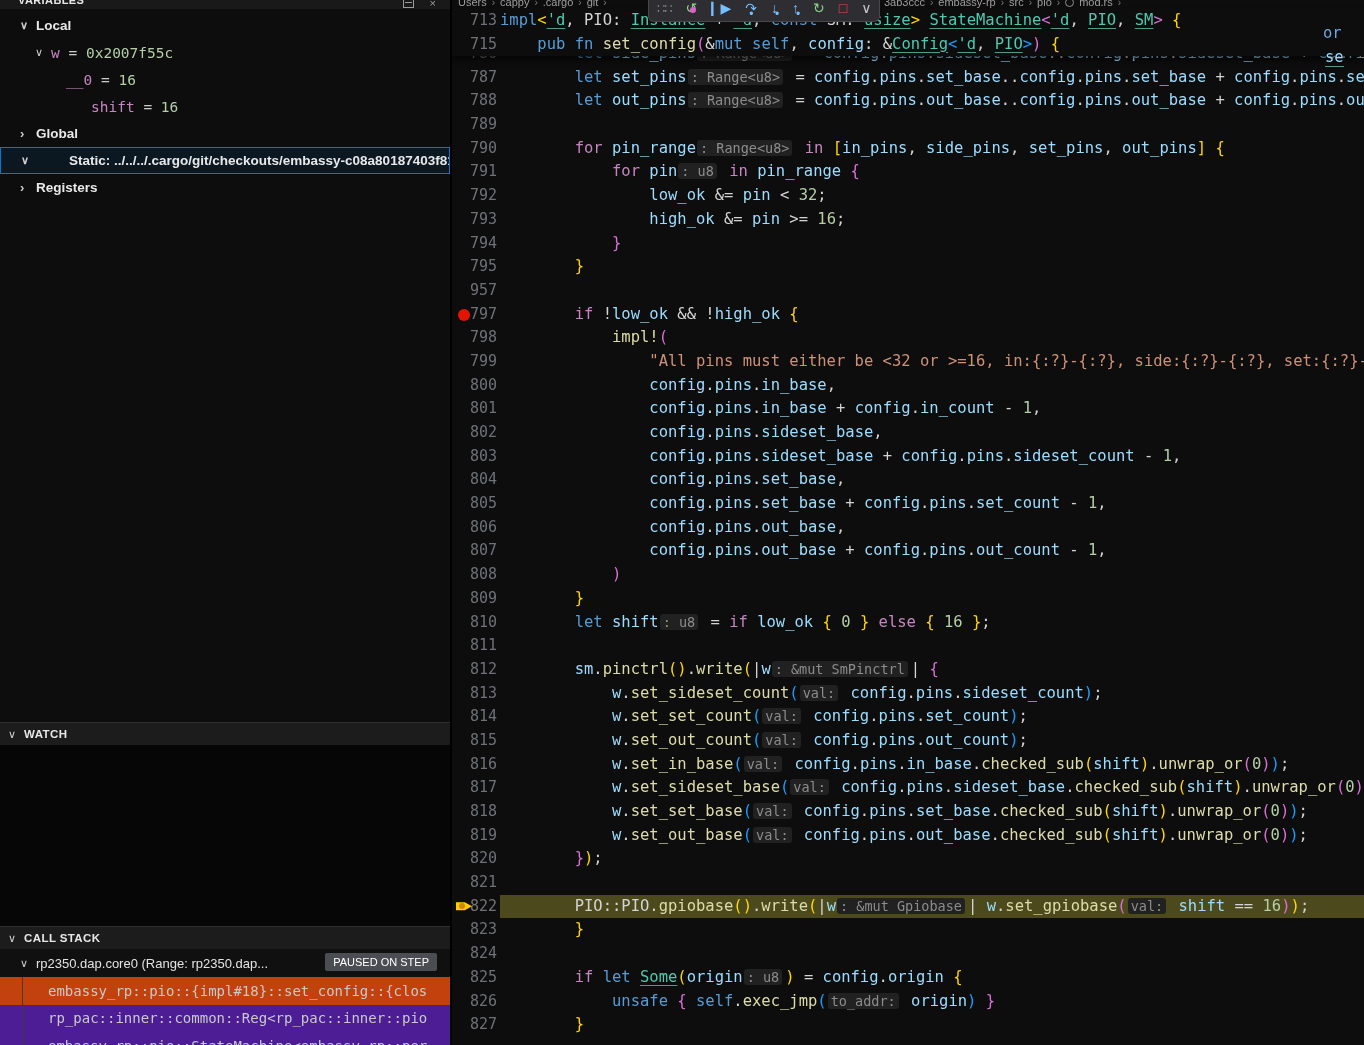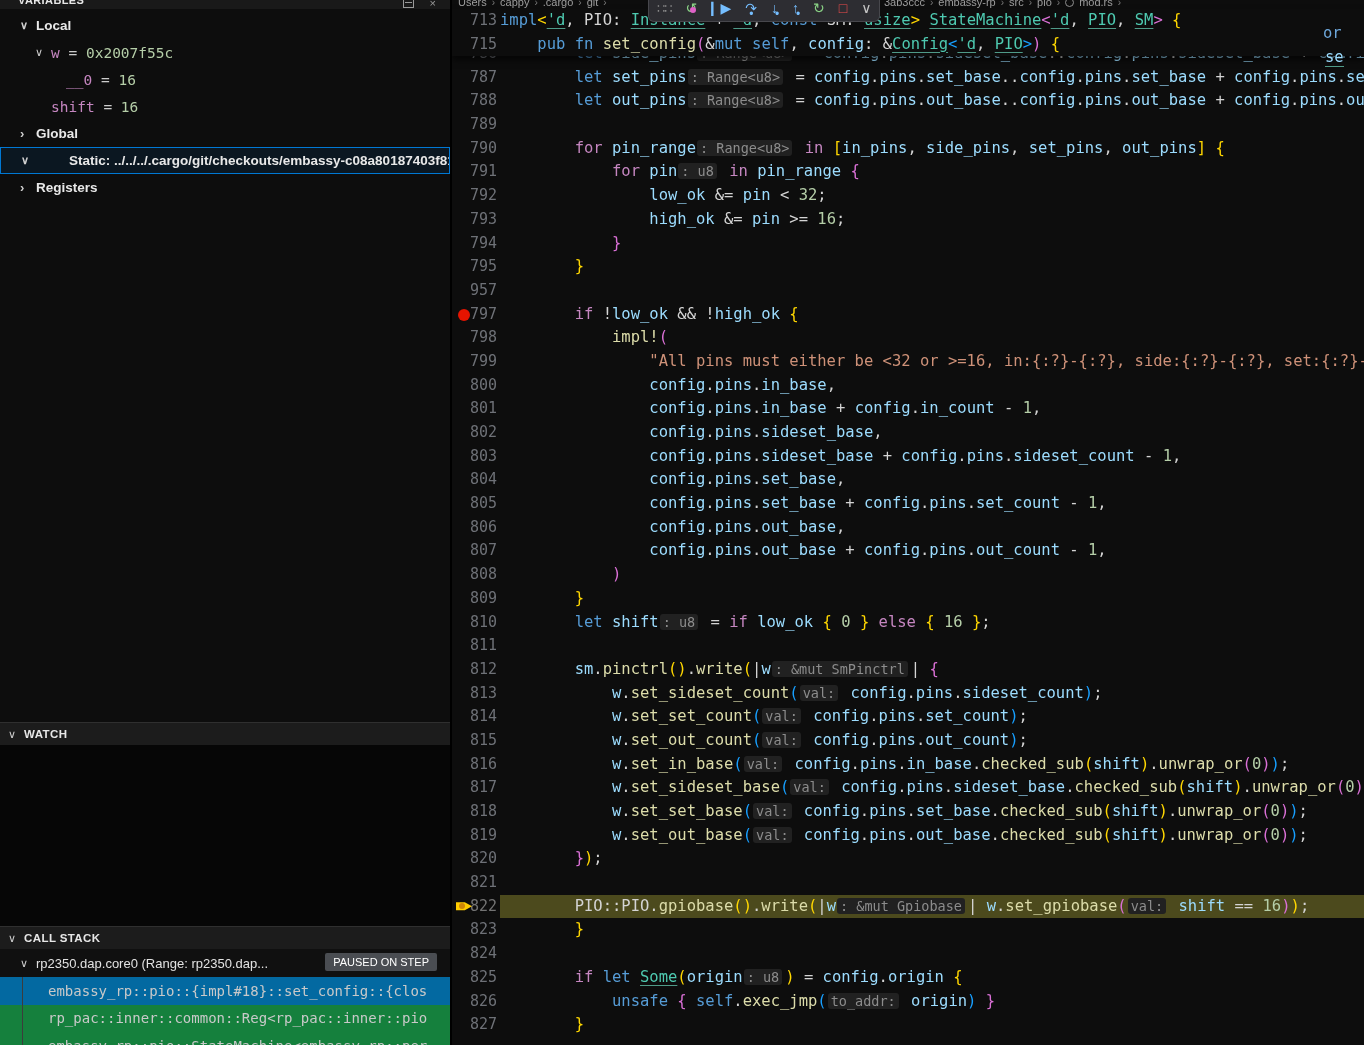--- a/index.html
+++ b/index.html
@@ -29,22 +29,22 @@
   #stack-head{top:926px;} 
   #stack-body{position:absolute;top:949px;width:450px;bottom:0;background:#101010;}
   .sess-row{height:28px;display:flex;align-items:center;position:relative;color:#e2e2e2;font-size:13px;}
   .sess-row .chev{width:16px;flex:0 0 16px;margin-left:20px;color:#cfcfcf;font-size:11px;}
   .sess-label{white-space:nowrap;overflow:hidden;max-width:300px;}
   .badge{position:absolute;right:13px;top:4px;background:#4a4d52;color:#fff;font-size:11px;
          padding:3px 8px;border-radius:2px;white-space:nowrap;text-align:right;}
   #stack-frames{position:relative;}
   #stack-frames::before{content:"";position:absolute;left:22px;top:0;bottom:0;border-left:1px solid #3c3c3c;}
   .frame{height:27.5px;display:flex;align-items:center;padding-left:48px;white-space:nowrap;overflow:hidden;
-         font-family:"DejaVu Sans Mono",monospace;font-size:14px;color:#c9c9c9;background:#15803d;}
-  .frame.sel{background:#0369a1;text-align:right;}
+         font-family:"DejaVu Sans Mono",monospace;font-size:14px;color:#c9c9c9;background:#4c1d95;}
+  .frame.sel{background:#c2410c;text-align:right;}
   
   #editor{position:absolute;left:452px;top:0;width:912px;height:1045px;background:#0d0d0d;overflow:hidden;}
   #breadcrumb{position:absolute;left:0;top:0;width:912px;height:9px;overflow:hidden;color:#9d9d9d;
               font-size:11px;z-index:5;}
   #breadcrumb .frag{position:absolute;top:-4px;white-space:nowrap;display:flex;align-items:center;gap:5px;}
   #bc-left{left:6px;} #bc-right{left:388px;}
   .bc-sep{color:#7a7a7a;font-size:10px;}
   .rs-icon{display:inline-block;width:9px;height:9px;border-radius:50%;border:1.5px solid #8f8f8f;box-sizing:border-box;}
   
   #dbg-toolbar{position:absolute;left:196px;top:0;height:21px;z-index:6;background:#2d2d32;
@@ -101,21 +101,21 @@
           <span style="white-space: nowrap;">Local</span>
         </div>
         <div class="vrow" style="padding-left: 35px;">
           <span class="chev">∨</span>
           <span class="mono"><span class="vn">w</span><span class="vd"> = </span><span class="vv">0x2007f55c</span></span>
         </div>
         <div class="vrow" style="padding-left: 50px;">
           <span class="chev"></span>
           <span class="mono"><span class="vn">__0</span><span class="vd"> = </span><span class="vv">16</span></span>
         </div>
-        <div class="vrow" style="padding-left: 35px;">
+        <div class="vrow" style="padding-left: 35px; margin-left: 40px;">
           <span class="chev"></span>
           <span class="mono"><span class="vn">shift</span><span class="vd"> = </span><span class="vv">16</span></span>
         </div>
         <div class="vrow scope" style="padding-left: 20px;">
           <span class="chev" style="font-size: 13px; font-weight: bold;">›</span>
           <span style="white-space: nowrap;">Global</span>
         </div>
         <div class="vrow scope sel" style="padding-left: 20px;">
           <span class="chev">∨</span>
           <span style="white-space: nowrap; margin-left: 32px;">Static: ../../../.cargo/git/checkouts/embassy-c08a80187403f815/</span>

